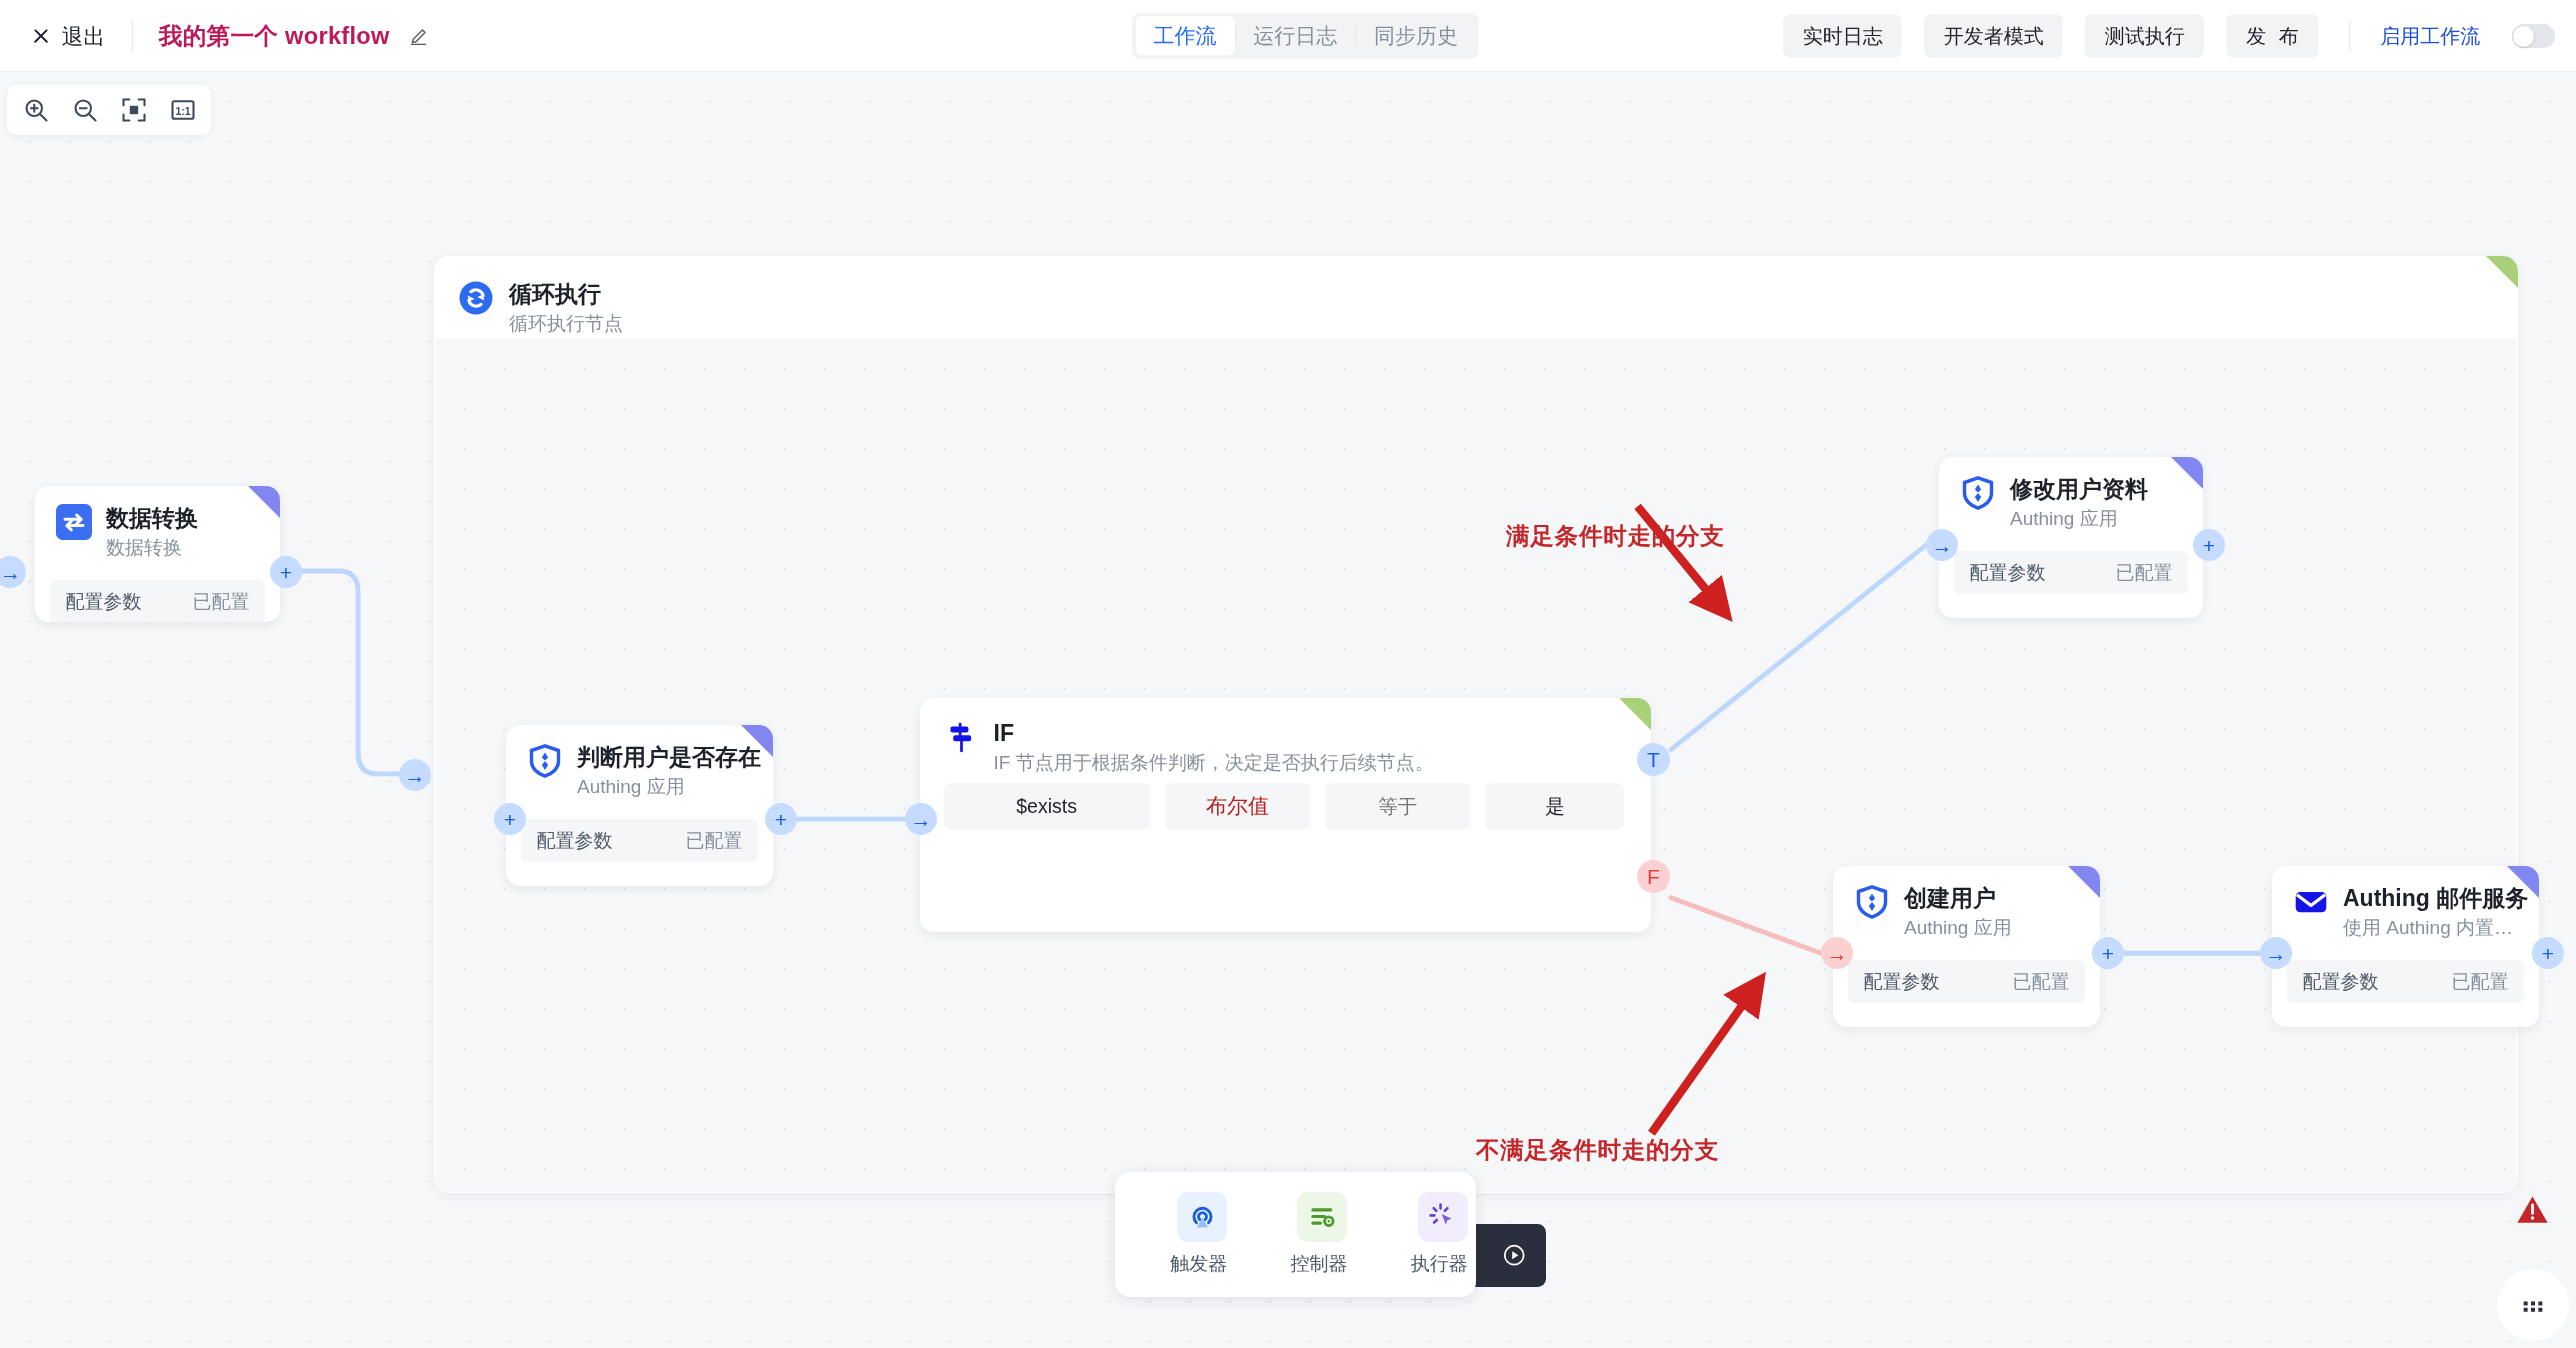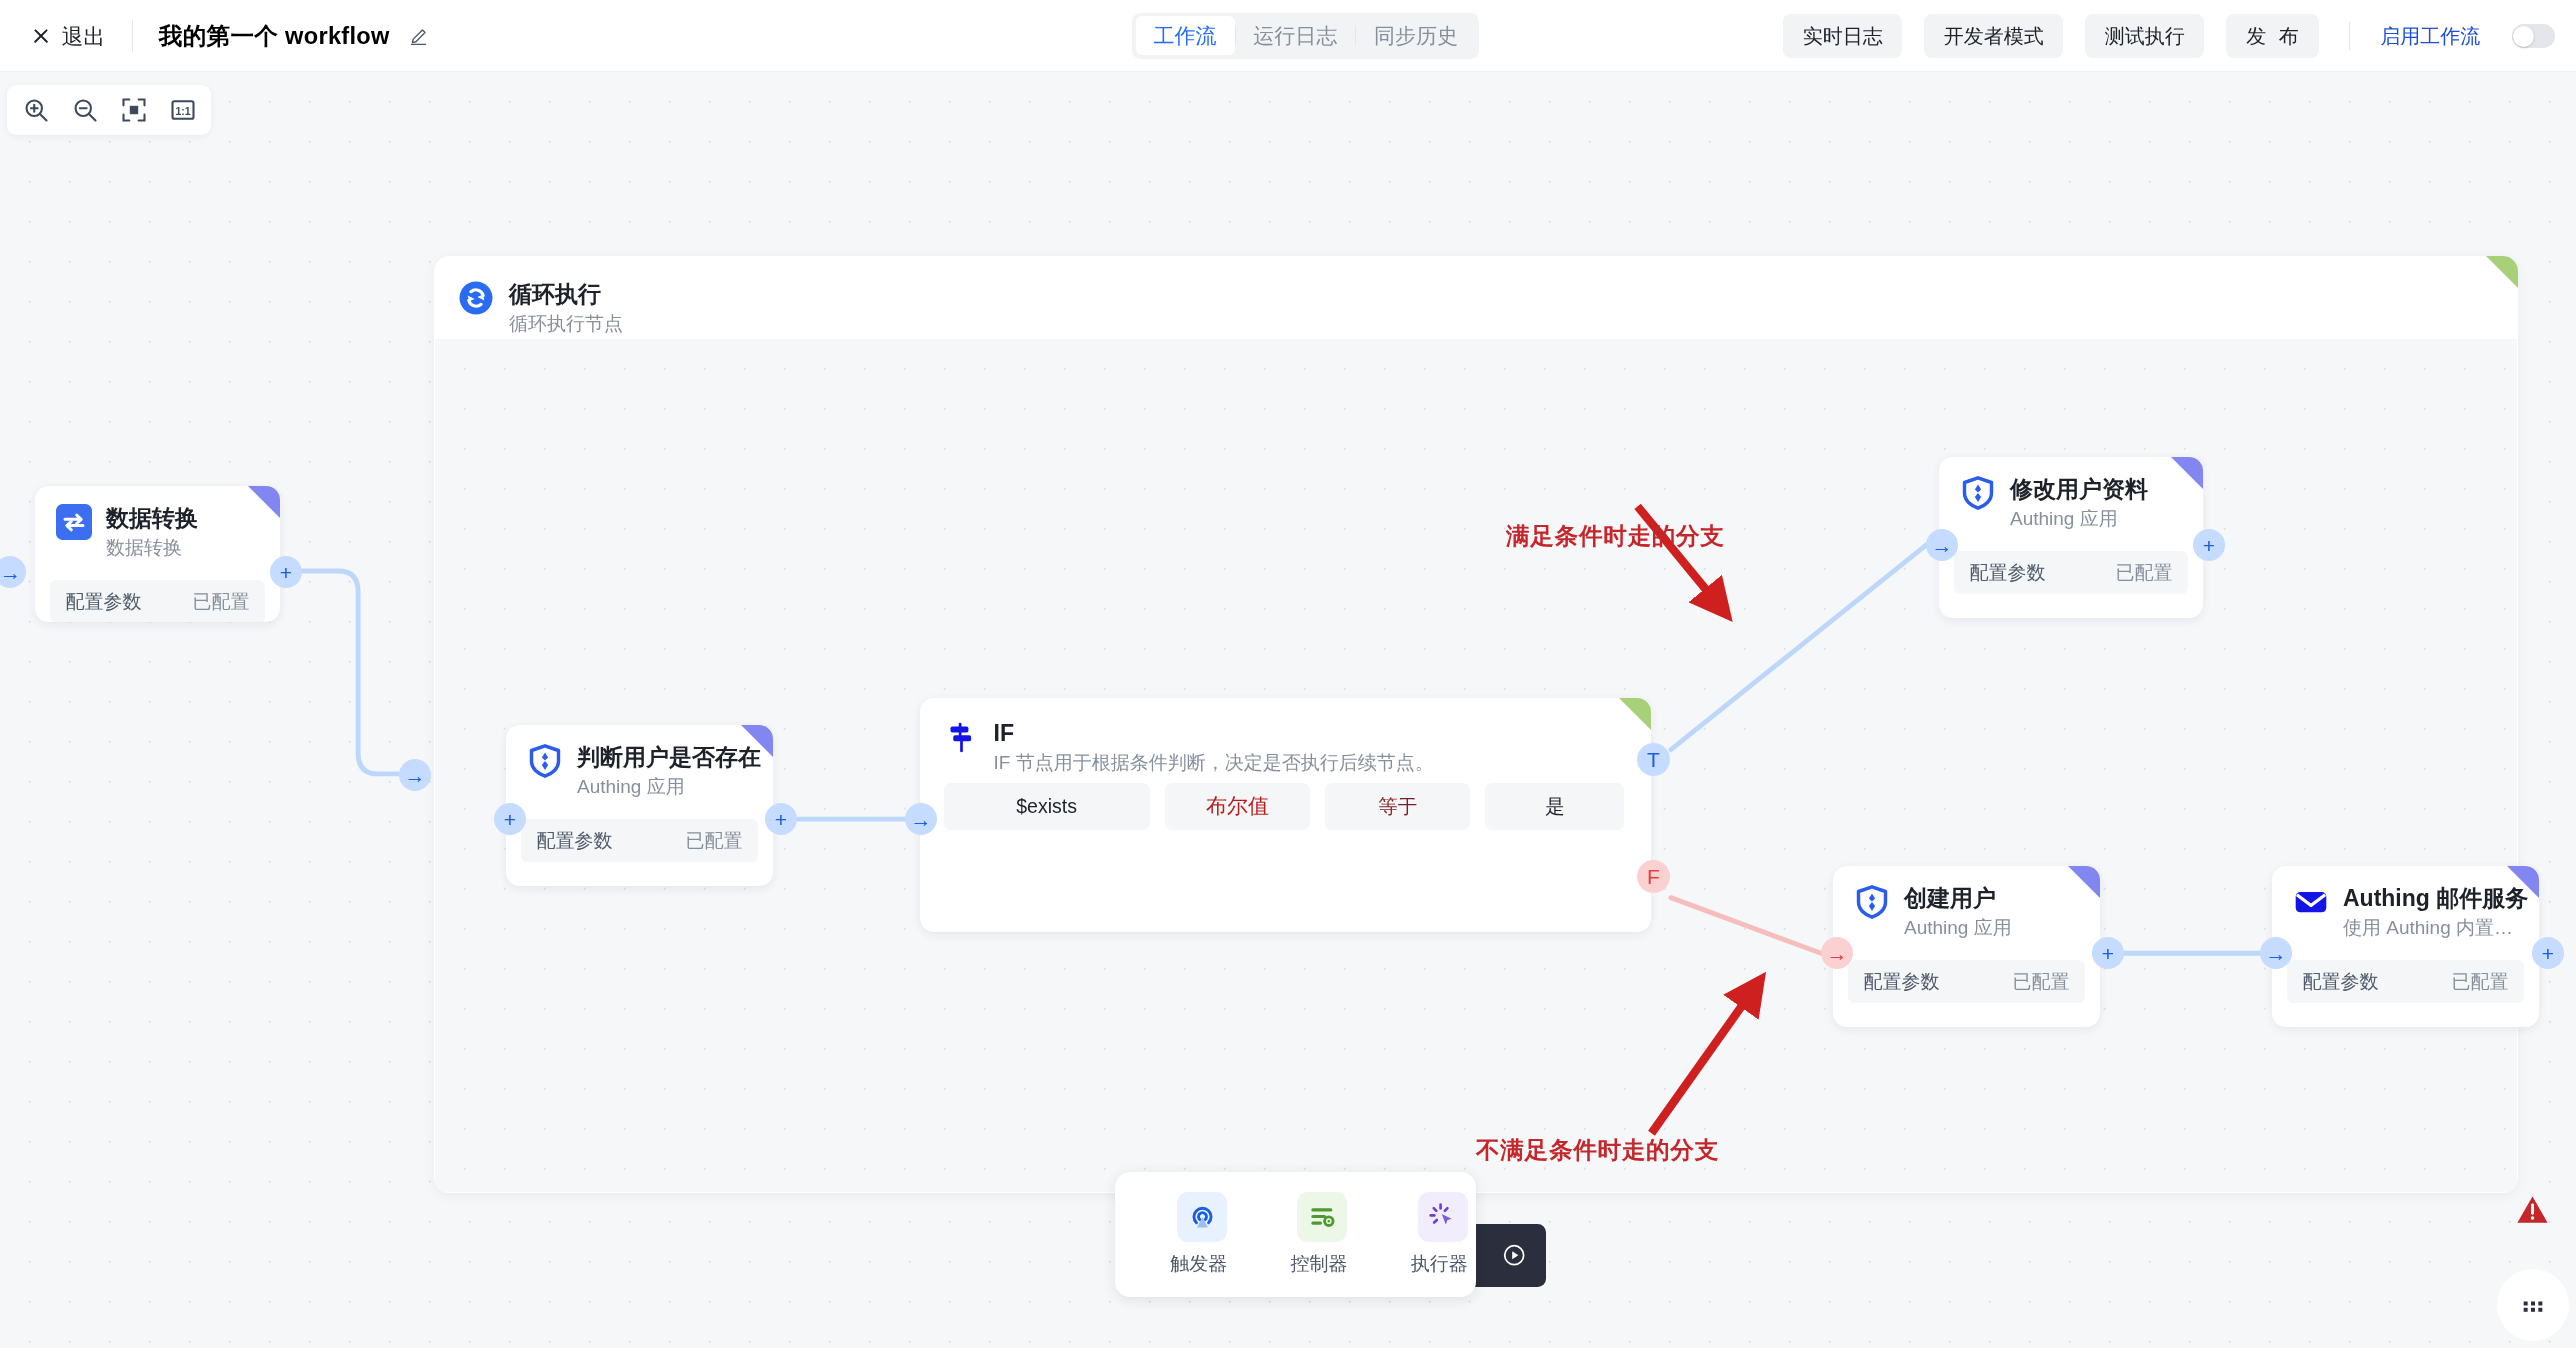--- a/index.html
+++ b/index.html
@@ -21,21 +21,21 @@
   .exit-btn { display: flex; align-items: center; gap: 9.7px; cursor: pointer; }
   .exit-x { width: 21px; height: 21px; position: relative; }
   .exit-x::before, .exit-x::after {
     content:""; position:absolute; left: 1.4px; top: 9.7px; width: 18px; height: 2.4px;
     background: #1d2129; border-radius: 1.4px;
   }
   .exit-x::before { transform: rotate(45deg); }
   .exit-x::after  { transform: rotate(-45deg); }
   .exit-label { font-size: 21.5px; color: #1d2129; letter-spacing: 0.3px; }
   .tb-divider { width: 0.7px; height: 32px; background: #e5e6eb; margin: 0 26.4px; }
-  .wf-title { font-size: 23.6px; color: #000000; font-weight: 700; letter-spacing: 0.3px; }
+  .wf-title { font-size: 23.6px; color: #be185d; font-weight: 700; letter-spacing: 0.3px; }
   .edit-pencil { margin-left: 18px; width: 21px; height: 21px; position: relative; cursor: pointer; display:inline-block; vertical-align: middle;}
 
   .tabs {
     position: absolute; left: 1132px; top: 12.5px;
     background: #f2f3f5; border-radius: 8.3px; padding: 3.5px;
     display: flex; align-items: center; height: 46px;
   }
   .tab {
     padding: 0 18px; height: 39px; display: flex; align-items: center;
     font-size: 21px; color: #86909c; border-radius: 6.3px; cursor: pointer;
@@ -339,21 +339,21 @@
           </svg>
         </span>
         <span class="node-txt">
           <span class="node-title" style="display:block">IF</span>
           <span class="node-sub" style="display:block">IF 节点用于根据条件判断，决定是否执行后续节点。</span>
         </span>
       </div>
       <div style="display:flex; gap:15.3px; padding:0 23.6px;">
         <div style="flex:0 0 206px; height:47px; background:#f5f6f8; border-radius:7px; display:flex; align-items:center; justify-content:center; font-size:19.5px; color:#1d2129;">$exists</div>
         <div style="flex:0 0 145px; height:47px; background:#f5f6f8; border-radius:7px; display:flex; align-items:center; justify-content:center; font-size:21px; color:#b91c1c;">布尔值</div>
-        <div style="flex:0 0 145px; height:47px; background:#f5f6f8; border-radius:7px; display:flex; align-items:center; justify-content:center; font-size:19.5px; color:#7f1d1d;">等于</div>
+        <div style="flex:0 0 145px; height:47px; background:#f5f6f8; border-radius:7px; display:flex; align-items:center; justify-content:center; font-size:19.5px; color:#737373;">等于</div>
         <div style="flex:0 0 139px; height:47px; background:#f5f6f8; border-radius:7px; display:flex; align-items:center; justify-content:center; font-size:19.5px; color:#1d2129;">是</div>
       </div>
     </div>
     <div class="port tf" style="left:1637px; top:671px;">
       <span class="sym">T</span>
     </div>
     <div class="port tf f" style="left:1637px; top:788px;">
       <span class="sym">F</span>
     </div>
 

